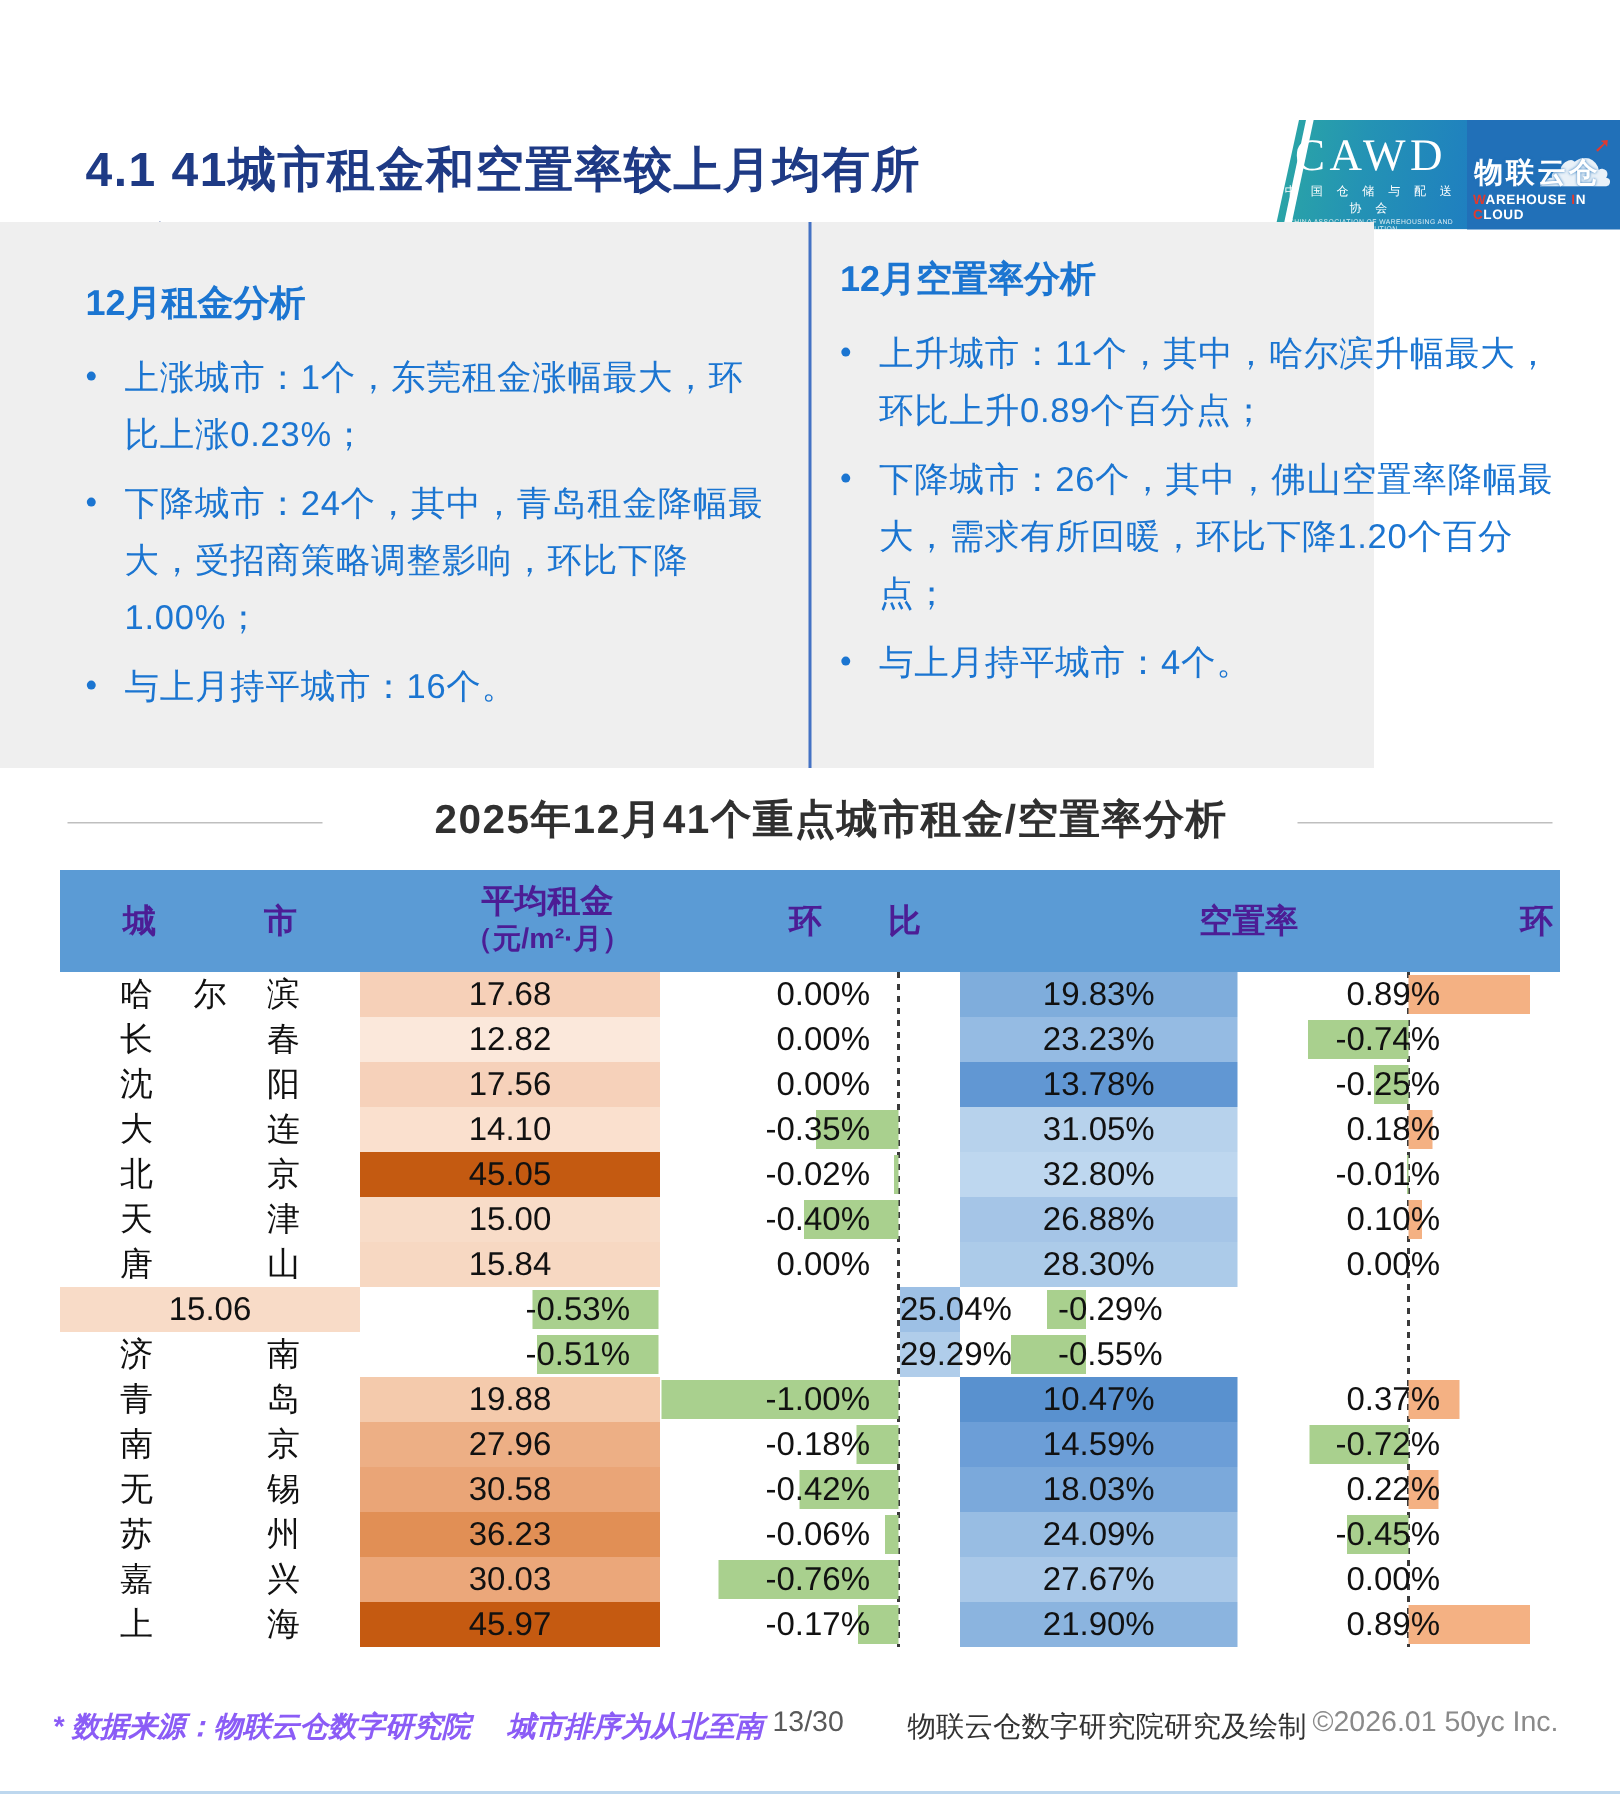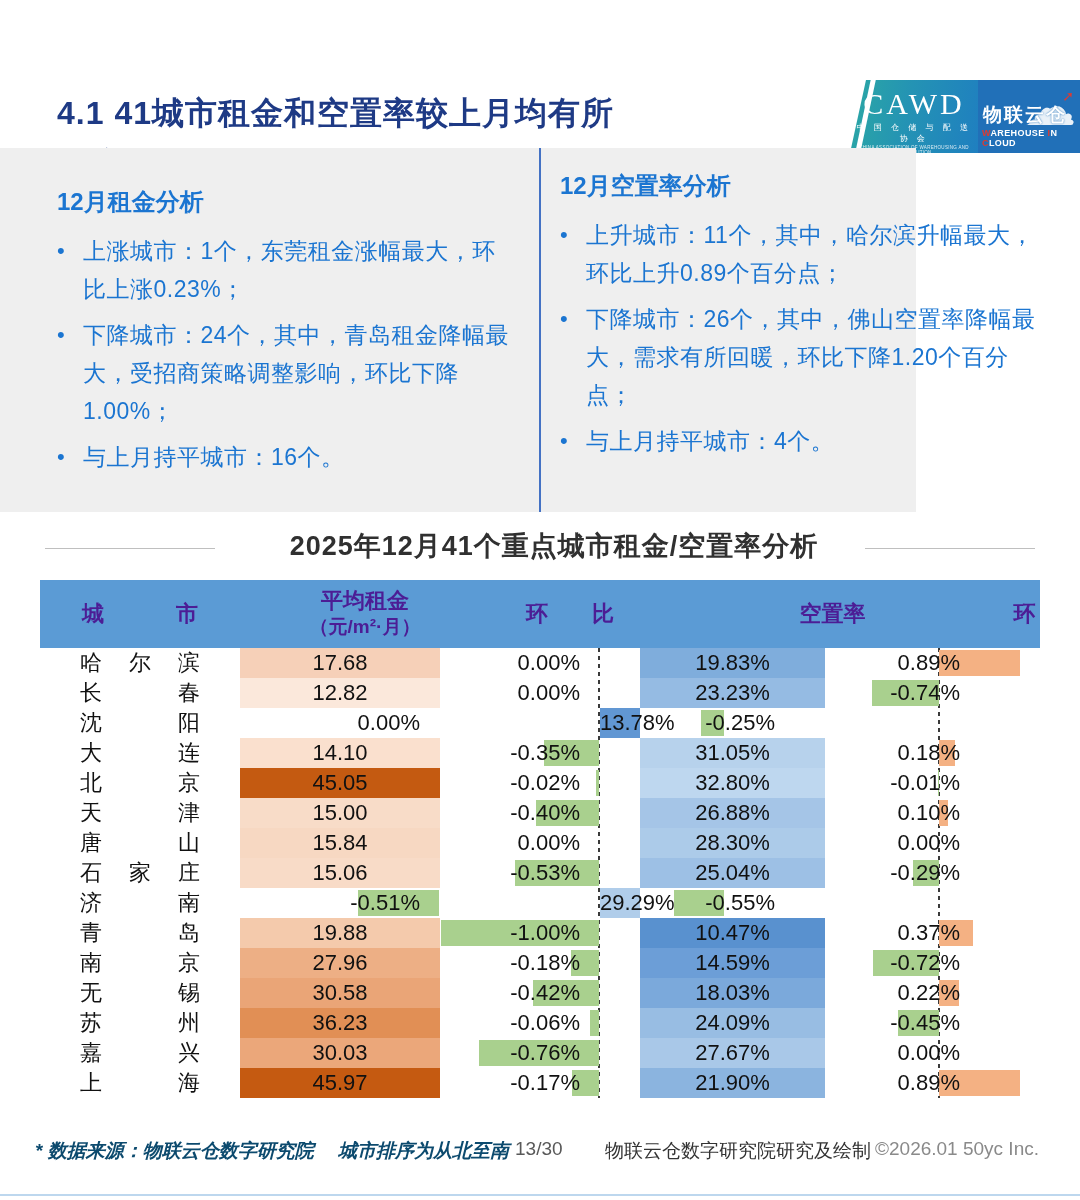--- a/index.html
+++ b/index.html
@@ -58,21 +58,21 @@
   .bar-green { background:#A9D08E; }
   .bar-orange { background:#F4B183; }
   .rent-mom-text { position:absolute; z-index:1; right:20px; top:0; line-height:30px; }
   .vac-mom-text { position:absolute; z-index:1; left:0; width:135px; text-align:right; top:0; line-height:30px; }
   .axis { position:absolute; top:0; width:2px; height:450px;
           background-image:repeating-linear-gradient(180deg,#3a3a3a 0 4px,transparent 4px 8px); }
   .axis.a1 { left:558px; } .axis.a2 { left:898px; }
 
   
   .footer { position:absolute; left:0; top:1120px; width:1080px; height:80px; }
-  .footnote { position:absolute; left:35px; top:18px; color:#0c4a6e; font-size:19px; font-weight:bold; font-style:italic; }
+  .footnote { position:absolute; left:35px; top:18px; color:#8b5cf6; font-size:19px; font-weight:bold; font-style:italic; }
   .pagenum { position:absolute; left:515px; top:18px; color:#595959; font-size:19px; }
   .credit { position:absolute; left:605px; top:18px; color:#333; font-size:19px; }
   .copyright { position:absolute; left:875px; top:18px; color:#8A8A8A; font-size:19px; }
   .footer-line { position:absolute; left:0; bottom:4px; width:1080px; height:2px; background:#BDD7EE; }
 </style>
 </head>
 <body>
 
 <div class="page">
 
@@ -185,20 +185,21 @@
           </div>
           <div class="cell"></div>
           <div class="cell vac-cell" style="background: rgb(149, 187, 227);">23.23%</div>
           <div class="cell mom-cell">
             <div class="bar bar-green" style="right: 101px; width: 67px;"></div>
             <span class="vac-mom-text">-0.74%</span>
           </div>
         </div>
         <div class="trow">
           <div class="cell city-cell"><span class="jspan">沈阳</span></div>
+          <div class="cell rent-cell" style="background: rgb(246, 209, 186);">17.56</div>
           <div class="cell mom-cell">
             <span class="rent-mom-text">0.00%</span>
           </div>
           <div class="cell"></div>
           <div class="cell vac-cell" style="background: rgb(97, 151, 211);">13.78%</div>
           <div class="cell mom-cell">
             <div class="bar bar-green" style="right: 101px; width: 23px;"></div>
             <span class="vac-mom-text">-0.25%</span>
           </div>
         </div>
@@ -250,21 +251,20 @@
           <div class="cell mom-cell">
             <span class="rent-mom-text">0.00%</span>
           </div>
           <div class="cell"></div>
           <div class="cell vac-cell" style="background: rgb(172, 203, 233);">28.30%</div>
           <div class="cell mom-cell">
             <span class="vac-mom-text">0.00%</span>
           </div>
         </div>
         <div class="trow">
-          <div class="cell city-cell"><span class="jspan">石家庄</span></div>
           <div class="cell rent-cell" style="background: rgb(248, 219, 199);">15.06</div>
           <div class="cell mom-cell">
             <div class="bar bar-green" style="right: 1px; width: 84px;"></div>
             <span class="rent-mom-text">-0.53%</span>
           </div>
           <div class="cell"></div>
           <div class="cell vac-cell" style="background: rgb(157, 192, 229);">25.04%</div>
           <div class="cell mom-cell">
             <div class="bar bar-green" style="right: 101px; width: 26px;"></div>
             <span class="vac-mom-text">-0.29%</span>

